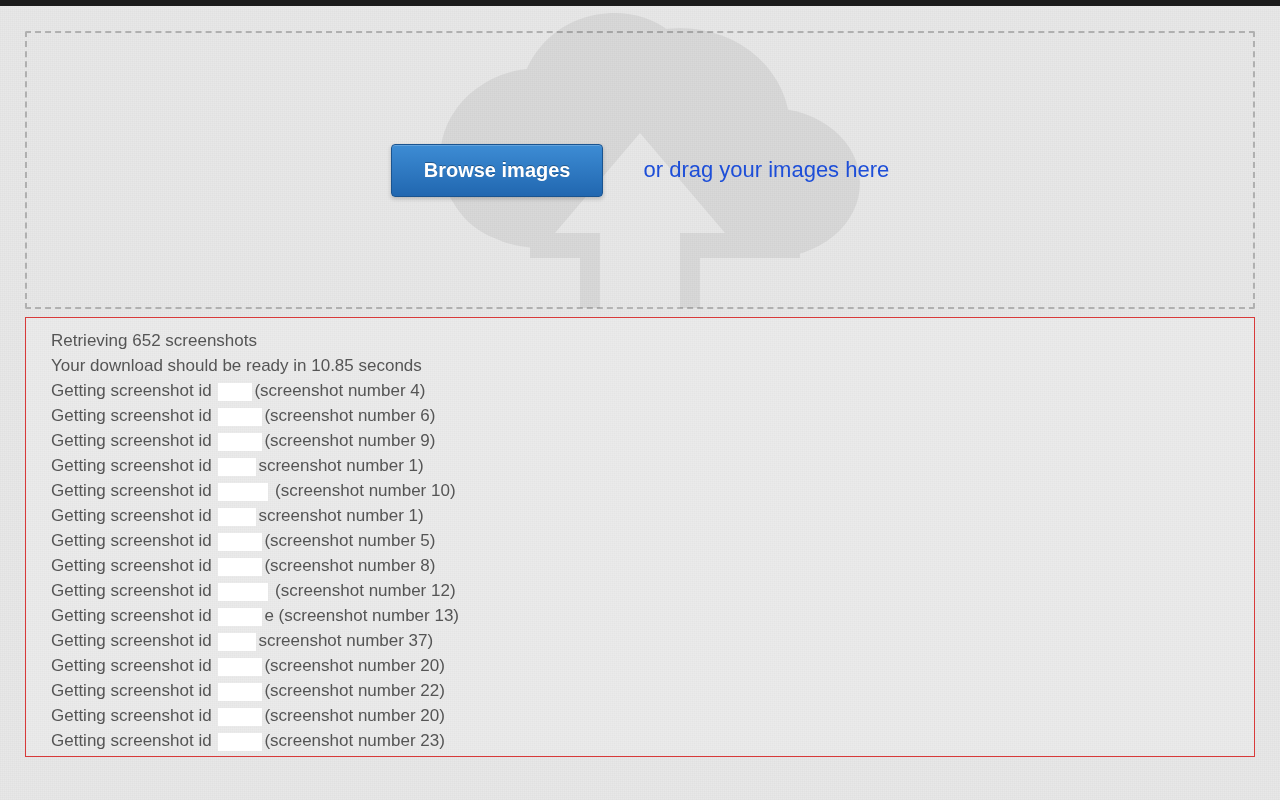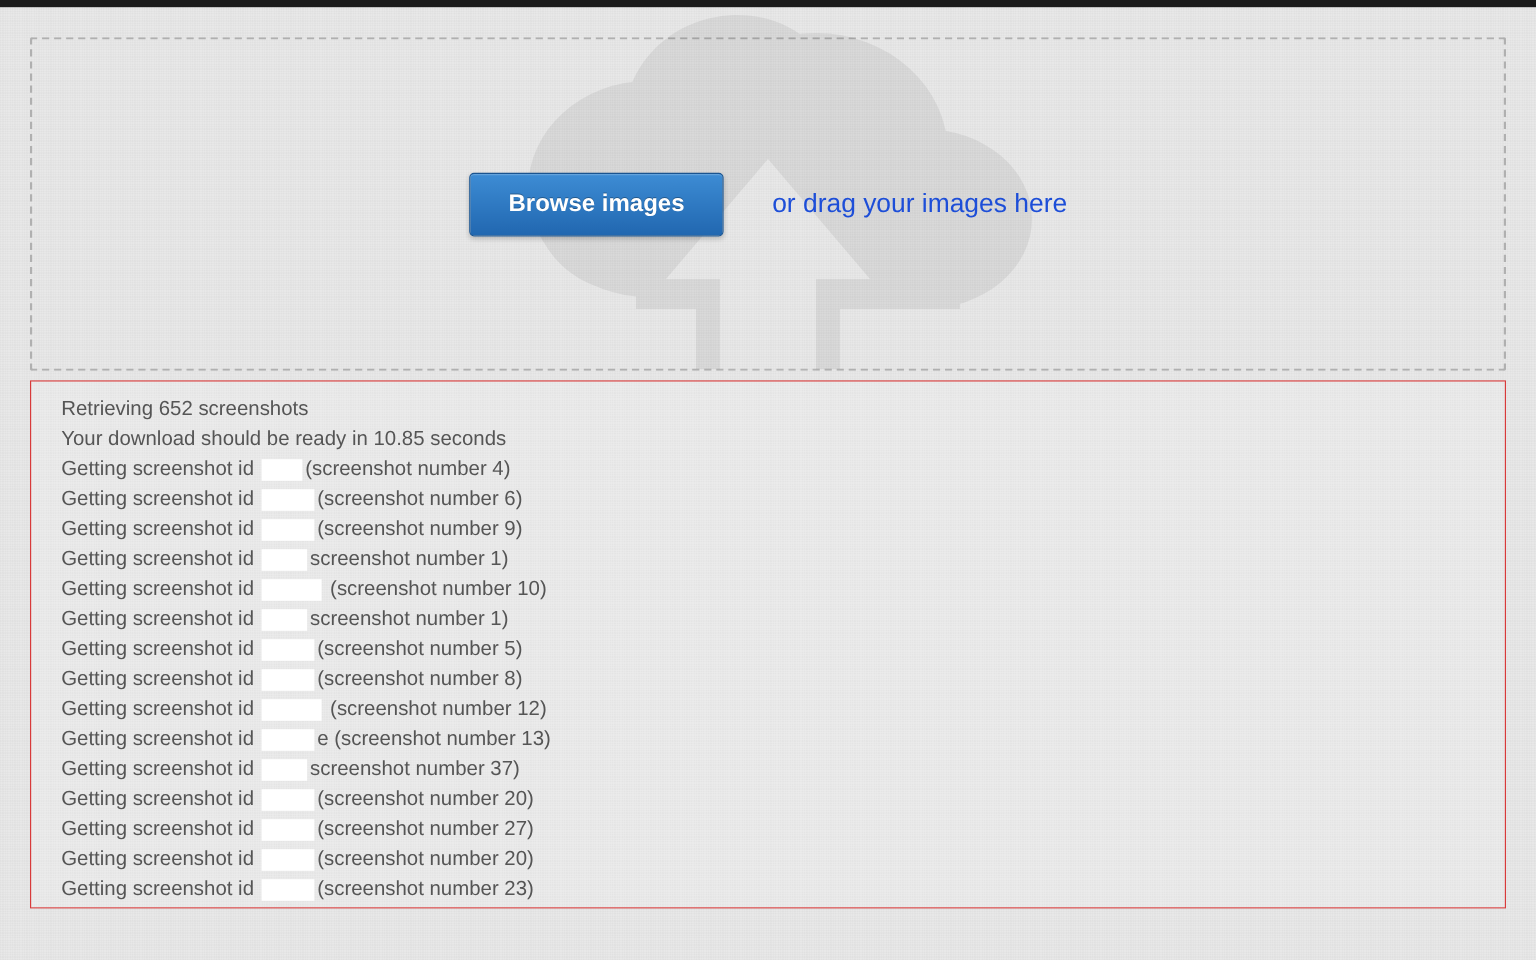--- a/index.html
+++ b/index.html
@@ -152,18 +152,18 @@
       <div class="log-line"><span>Getting screenshot id </span><span class="redaction" style="width: 44px;"></span><span>(screenshot number 9)</span></div>
       <div class="log-line"><span>Getting screenshot id </span><span class="redaction" style="width: 38px;"></span><span>screenshot number 1)</span></div>
       <div class="log-line"><span>Getting screenshot id </span><span class="redaction" style="width: 50px;"></span><span> (screenshot number 10)</span></div>
       <div class="log-line"><span>Getting screenshot id </span><span class="redaction" style="width: 38px;"></span><span>screenshot number 1)</span></div>
       <div class="log-line"><span>Getting screenshot id </span><span class="redaction" style="width: 44px;"></span><span>(screenshot number 5)</span></div>
       <div class="log-line"><span>Getting screenshot id </span><span class="redaction" style="width: 44px;"></span><span>(screenshot number 8)</span></div>
       <div class="log-line"><span>Getting screenshot id </span><span class="redaction" style="width: 50px;"></span><span> (screenshot number 12)</span></div>
       <div class="log-line"><span>Getting screenshot id </span><span class="redaction" style="width: 44px;"></span><span>e (screenshot number 13)</span></div>
       <div class="log-line"><span>Getting screenshot id </span><span class="redaction" style="width: 38px;"></span><span>screenshot number 37)</span></div>
       <div class="log-line"><span>Getting screenshot id </span><span class="redaction" style="width: 44px;"></span><span>(screenshot number 20)</span></div>
-      <div class="log-line"><span>Getting screenshot id </span><span class="redaction" style="width: 44px;"></span><span>(screenshot number 27)</span></div>
+      <div class="log-line"><span>Getting screenshot id </span><span class="redaction" style="width: 44px;"></span><span>(screenshot number 22)</span></div>
       <div class="log-line"><span>Getting screenshot id </span><span class="redaction" style="width: 44px;"></span><span>(screenshot number 20)</span></div>
       <div class="log-line"><span>Getting screenshot id </span><span class="redaction" style="width: 44px;"></span><span>(screenshot number 23)</span></div>
     </div>
 
 </div>
 
 </body></html>

